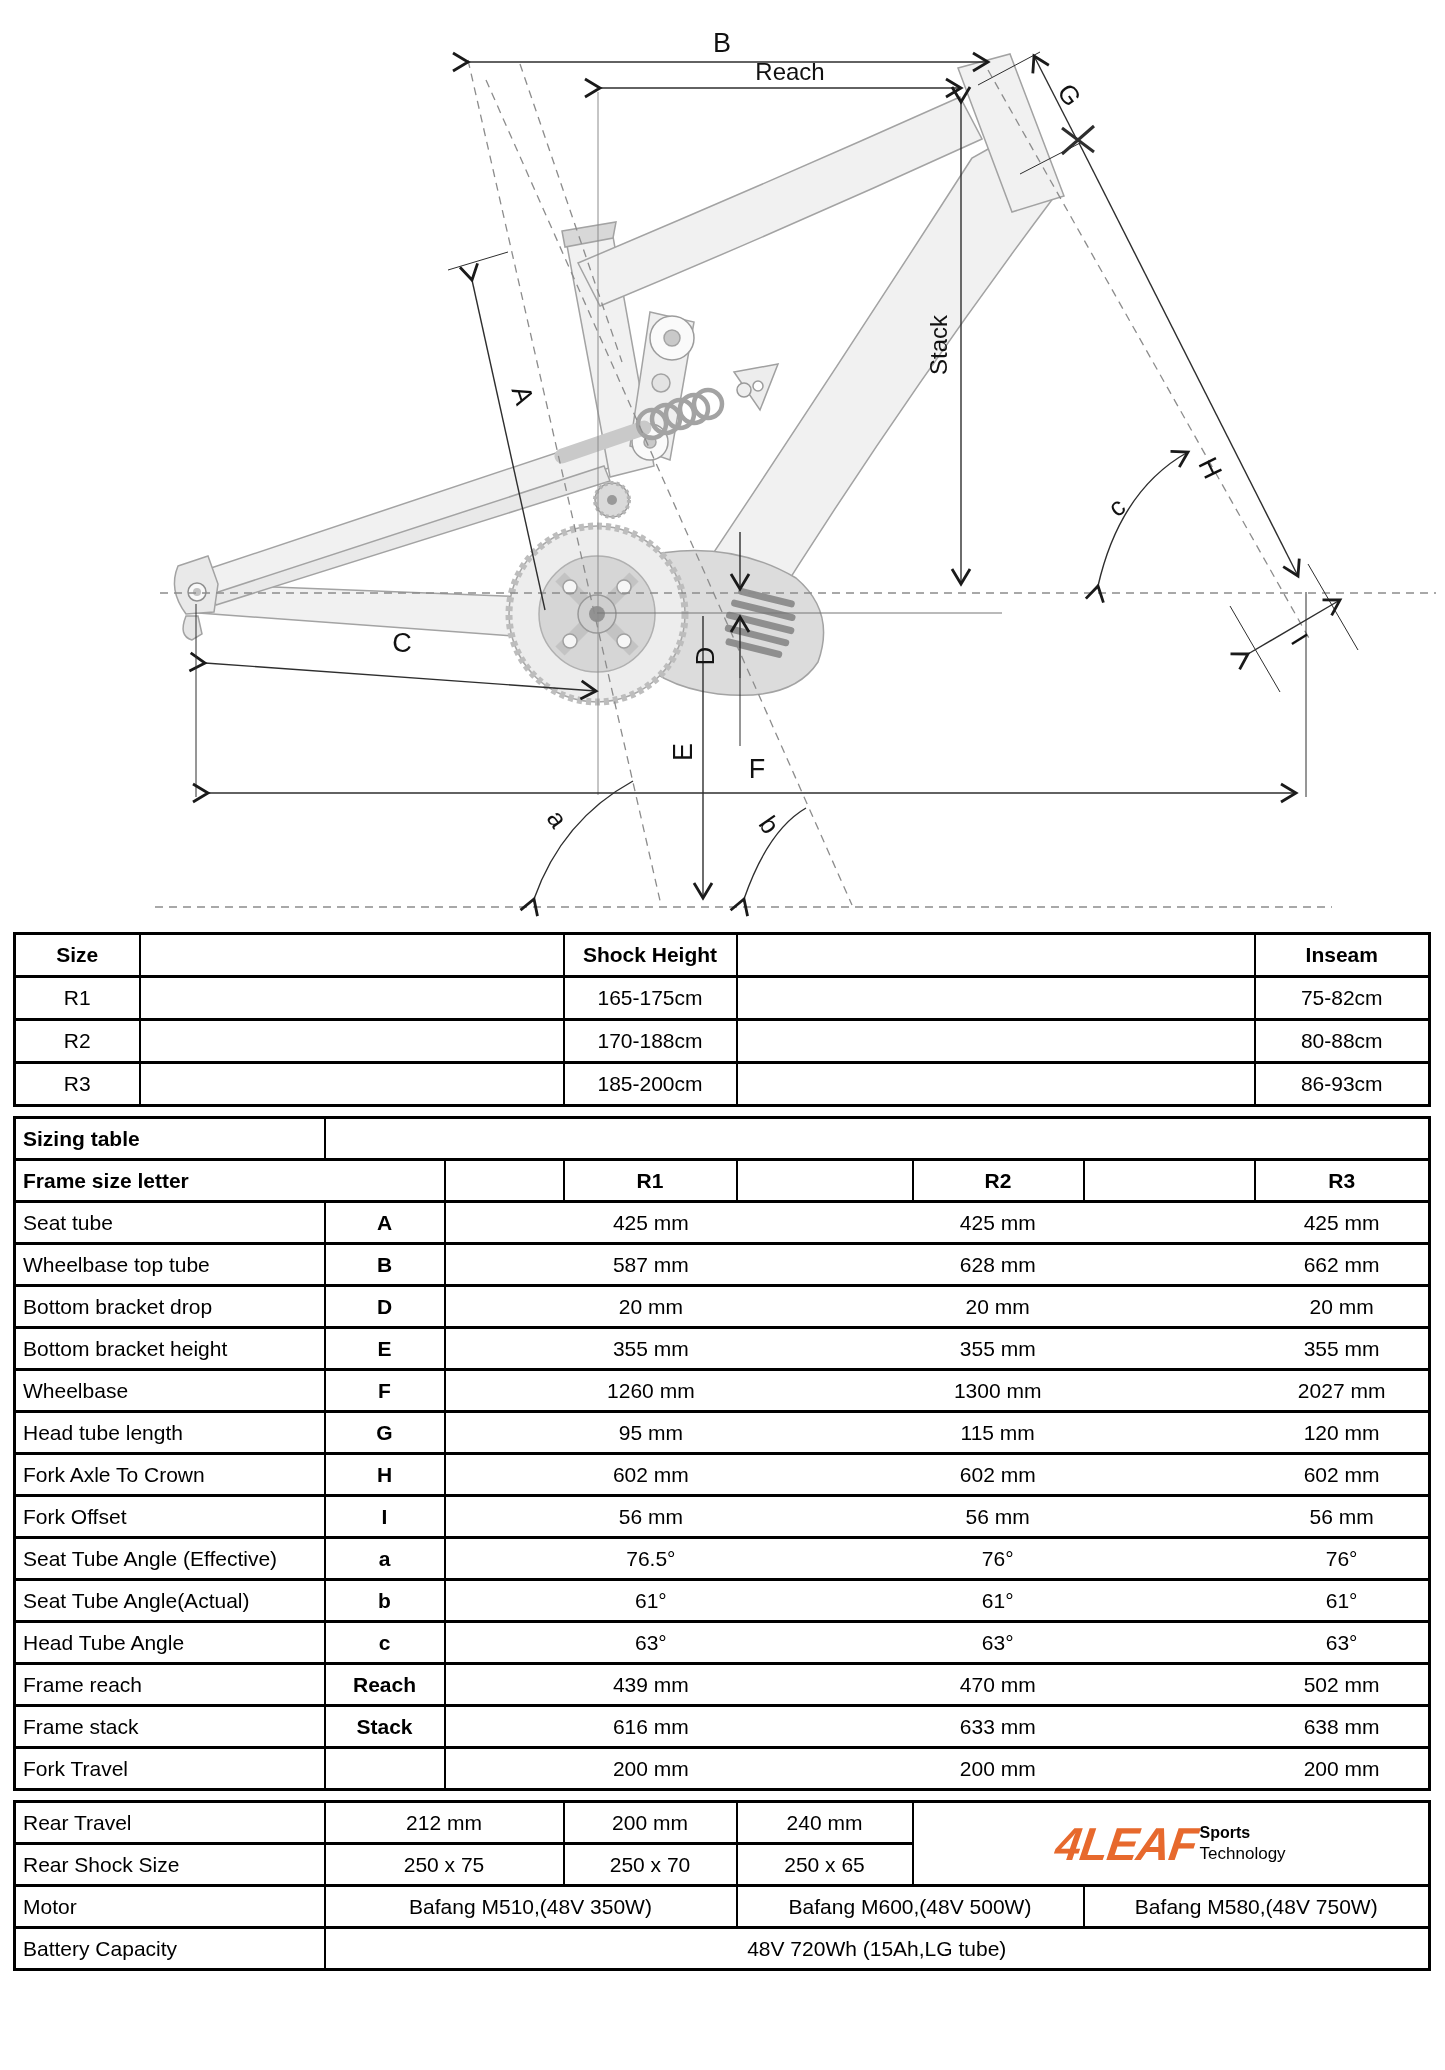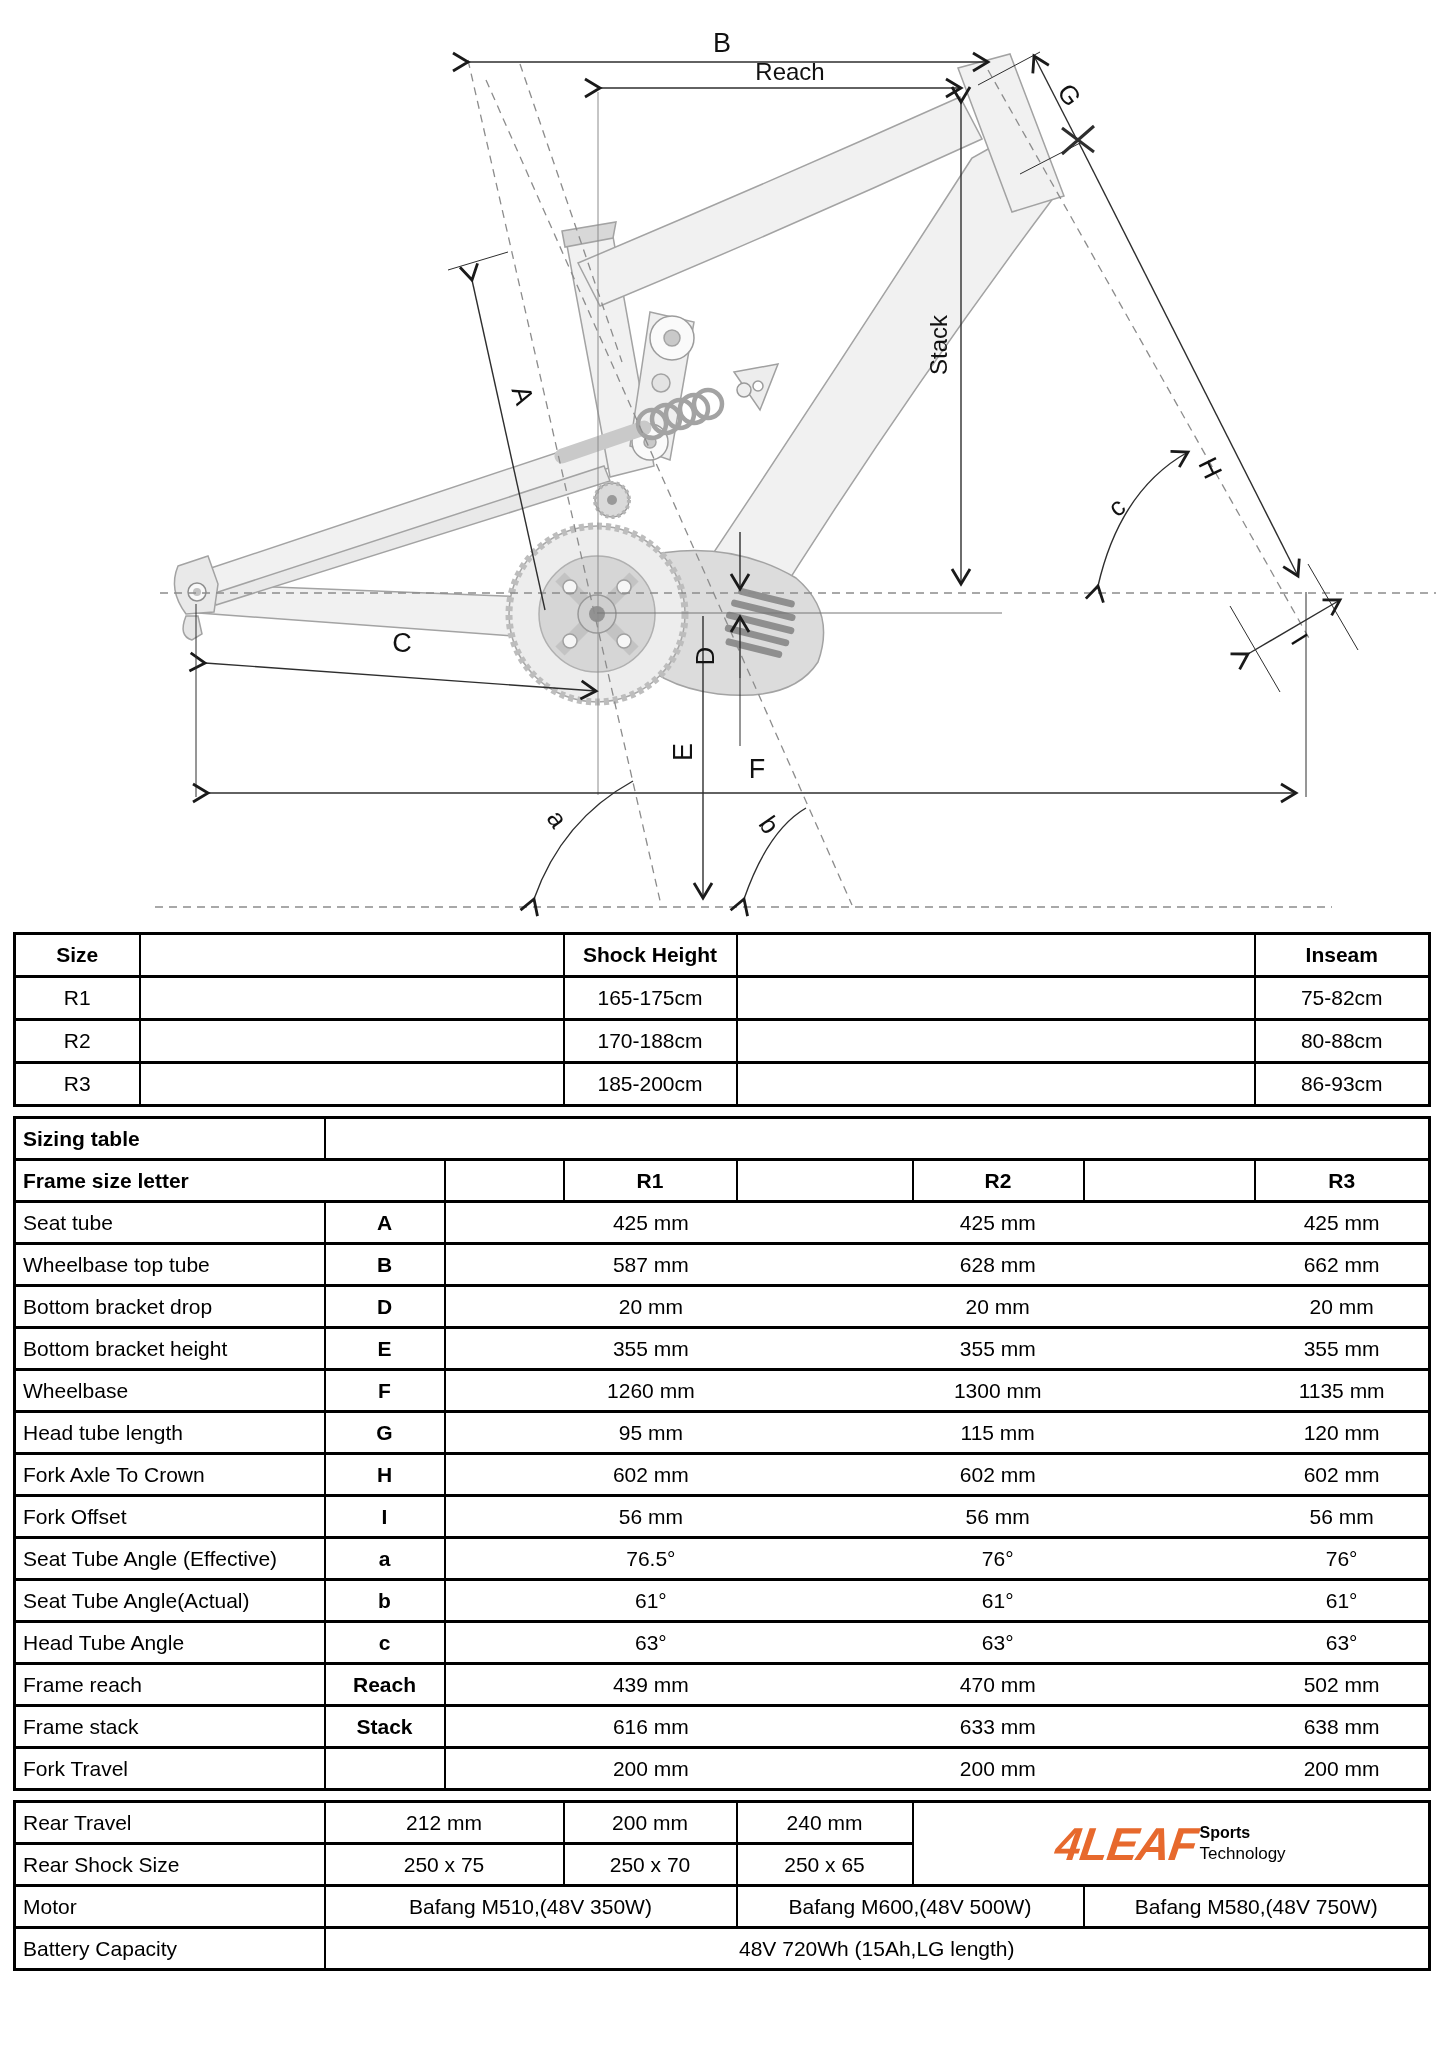--- a/index.html
+++ b/index.html
@@ -270,21 +270,21 @@
               <span class="v2">355 mm</span>
               <span class="v3">355 mm</span>
             </td>
       </tr>
       <tr>
         <td class="lbl">Wheelbase</td>
         <td class="b">F</td>
         <td class="vals" colspan="6">
               <span class="v1">1260 mm</span>
               <span class="v2">1300 mm</span>
-              <span class="v3">1135 mm</span>
+              <span class="v3">2027 mm</span>
             </td>
       </tr>
       <tr>
         <td class="lbl">Head tube length</td>
         <td class="b">G</td>
         <td class="vals" colspan="6">
               <span class="v1">95 mm</span>
               <span class="v2">115 mm</span>
               <span class="v3">120 mm</span>
             </td>
@@ -397,19 +397,19 @@
         <td>250 x 65</td>
       </tr>
       <tr>
         <td class="lbl">Motor</td>
         <td colspan="2">Bafang M510,(48V 350W)</td>
         <td colspan="2">Bafang M600,(48V 500W)</td>
         <td colspan="2">Bafang M580,(48V 750W)</td>
       </tr>
       <tr>
         <td class="lbl">Battery Capacity</td>
-        <td colspan="6">48V 720Wh (15Ah,LG length)</td>
+        <td colspan="6">48V 720Wh (15Ah,LG tube)</td>
       </tr>
     </tbody>
       </table>
 
   </div>
 </div>
 
 </body></html>

